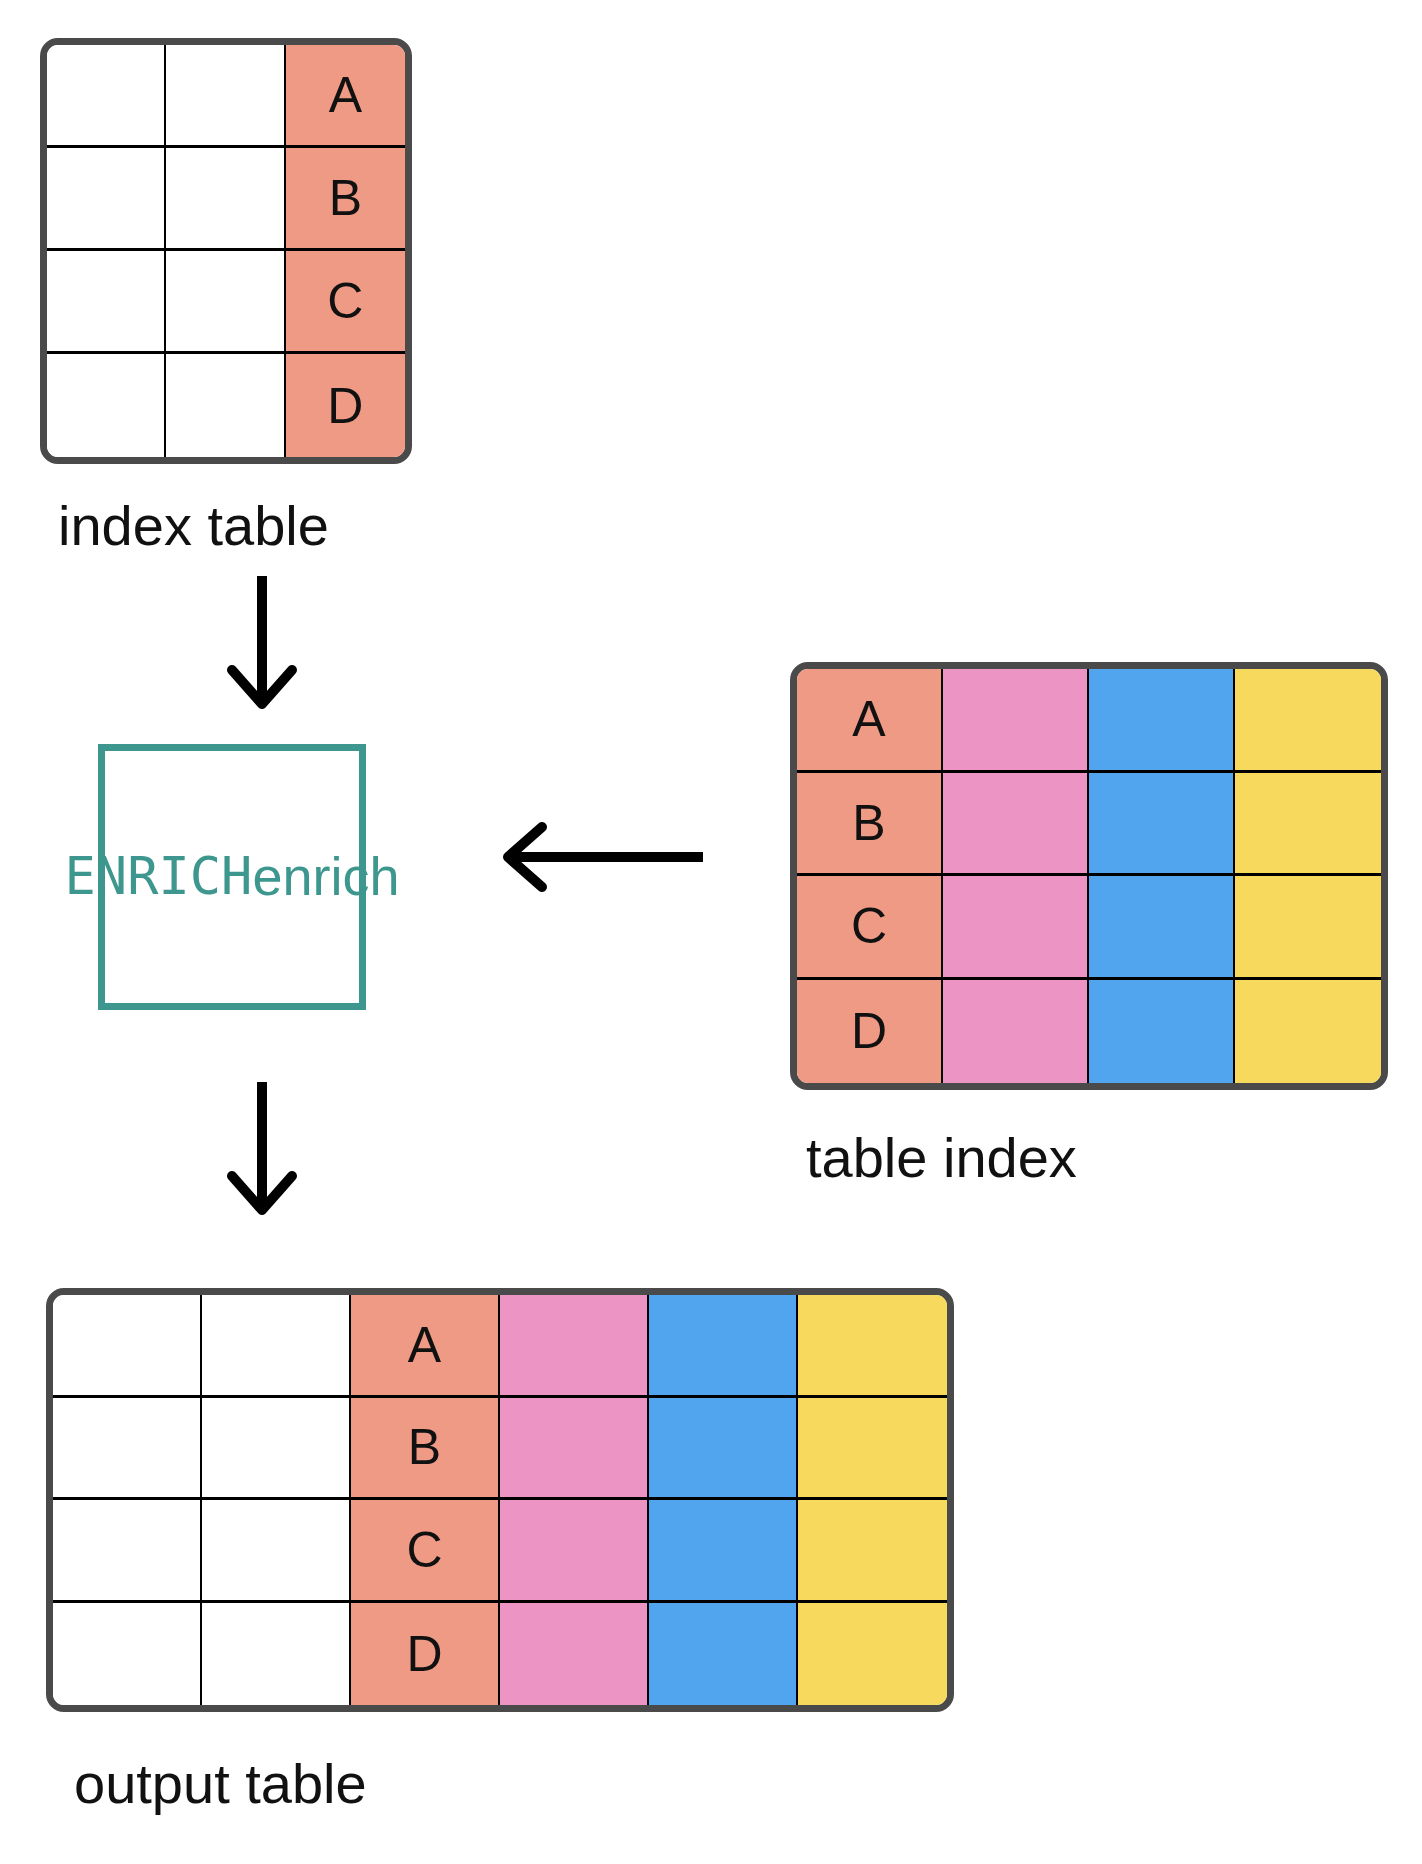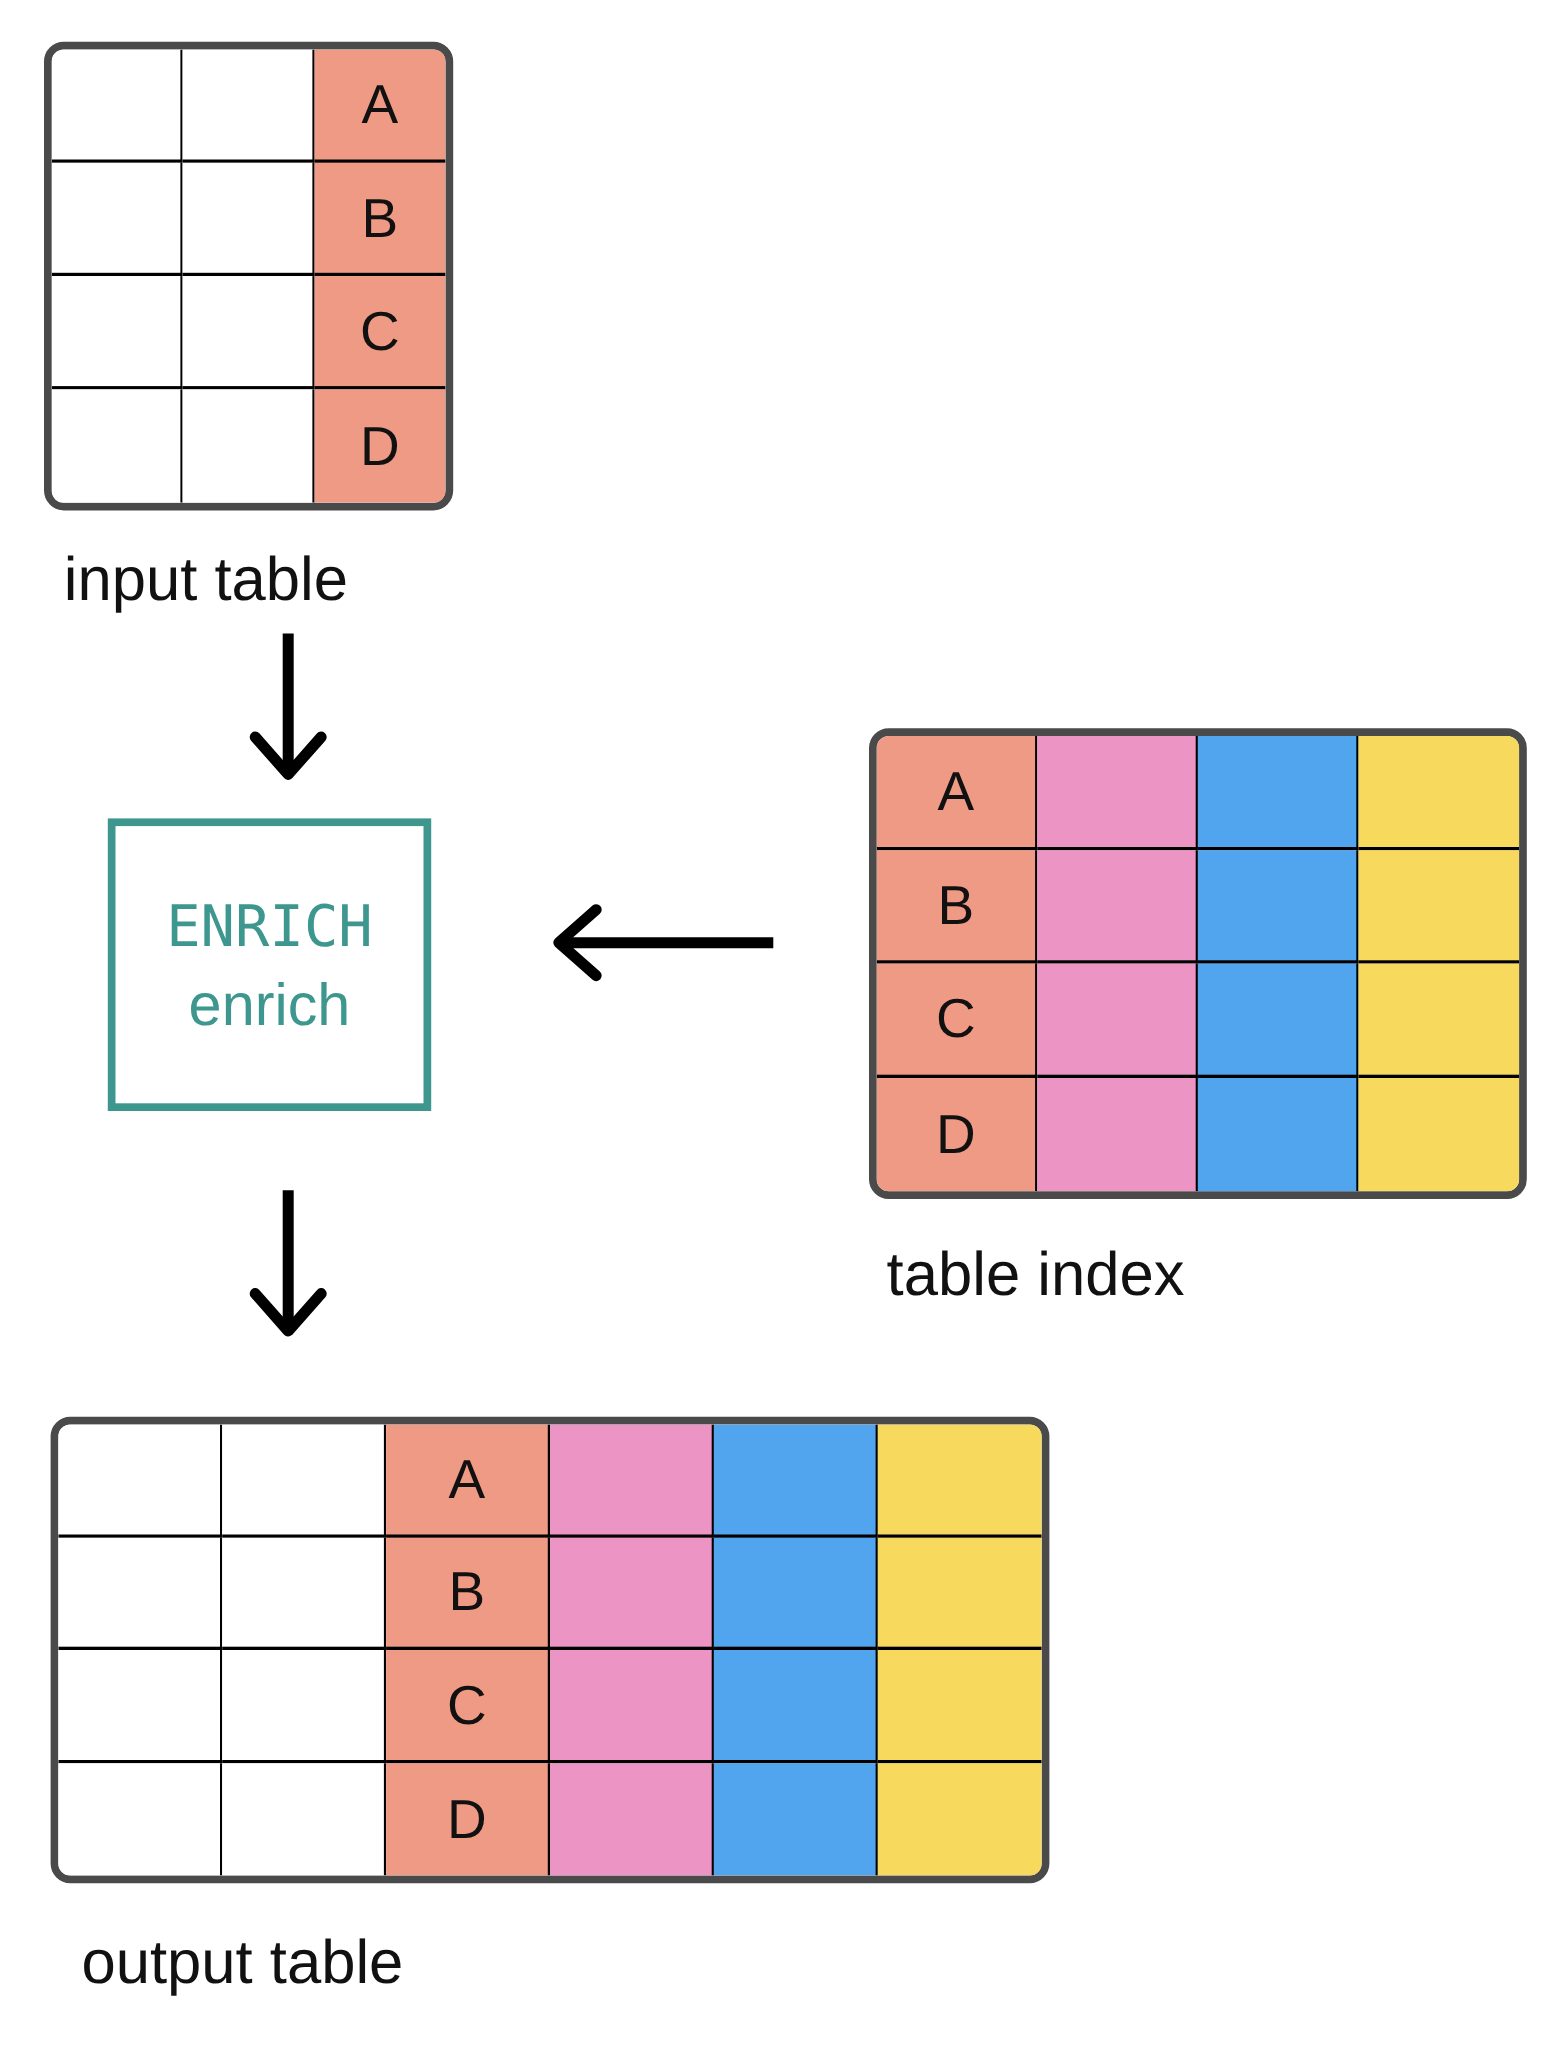--- a/index.html
+++ b/index.html
@@ -63,26 +63,26 @@
     white-space: nowrap;
   }
   #input-label  { left: 58px;  top: 494px; }
   #index-label  { left: 806px; top: 1126px; }
   #output-label { left: 58px;  top: 1752px; margin-left: 16px; }
 
   
   #enrich-box {
     position: absolute;
     left: 98px; top: 744px;
-    width: 294px; height: 266px;
+    width: 268px; height: 266px;
     box-sizing: border-box;
     border: 7px solid var(--accent, #3e978e);
     background: #fff;
     display: flex;
-    flex-direction: column;
+    flex-direction: row;
     align-items: center;
     justify-content: center;
     color: var(--accent, #3e978e);
   }
   .enrich-title {
     font-family: "DejaVu Sans Mono", monospace;
     font-size: 52px;
     line-height: 1.45;
   }
   .enrich-sub {
@@ -109,21 +109,21 @@
     <div class="cell"></div>
     <div class="cell"></div>
     <div class="cell c-key">B</div>
     <div class="cell"></div>
     <div class="cell"></div>
     <div class="cell c-key">C</div>
     <div class="cell"></div>
     <div class="cell"></div>
     <div class="cell c-key">D</div>
   </div>
-  <div id="input-label" class="lbl">input table</div>
+  <div id="input-label" class="lbl">index table</div>
 
   <svg id="arrow-input-to-enrich" class="arrow" width="76" height="140" viewBox="0 0 76 140">
     <line x1="38" y1="2" x2="38" y2="128" stroke="currentColor" stroke-width="10"></line>
     <polyline points="8,96 38,130 68,96" fill="none" stroke="currentColor" stroke-width="10" stroke-linecap="round" stroke-linejoin="round"></polyline>
   </svg>
 
   <div id="enrich-box">
     <div class="enrich-title">ENRICH</div>
     <div class="enrich-sub">enrich</div>
   </div>

